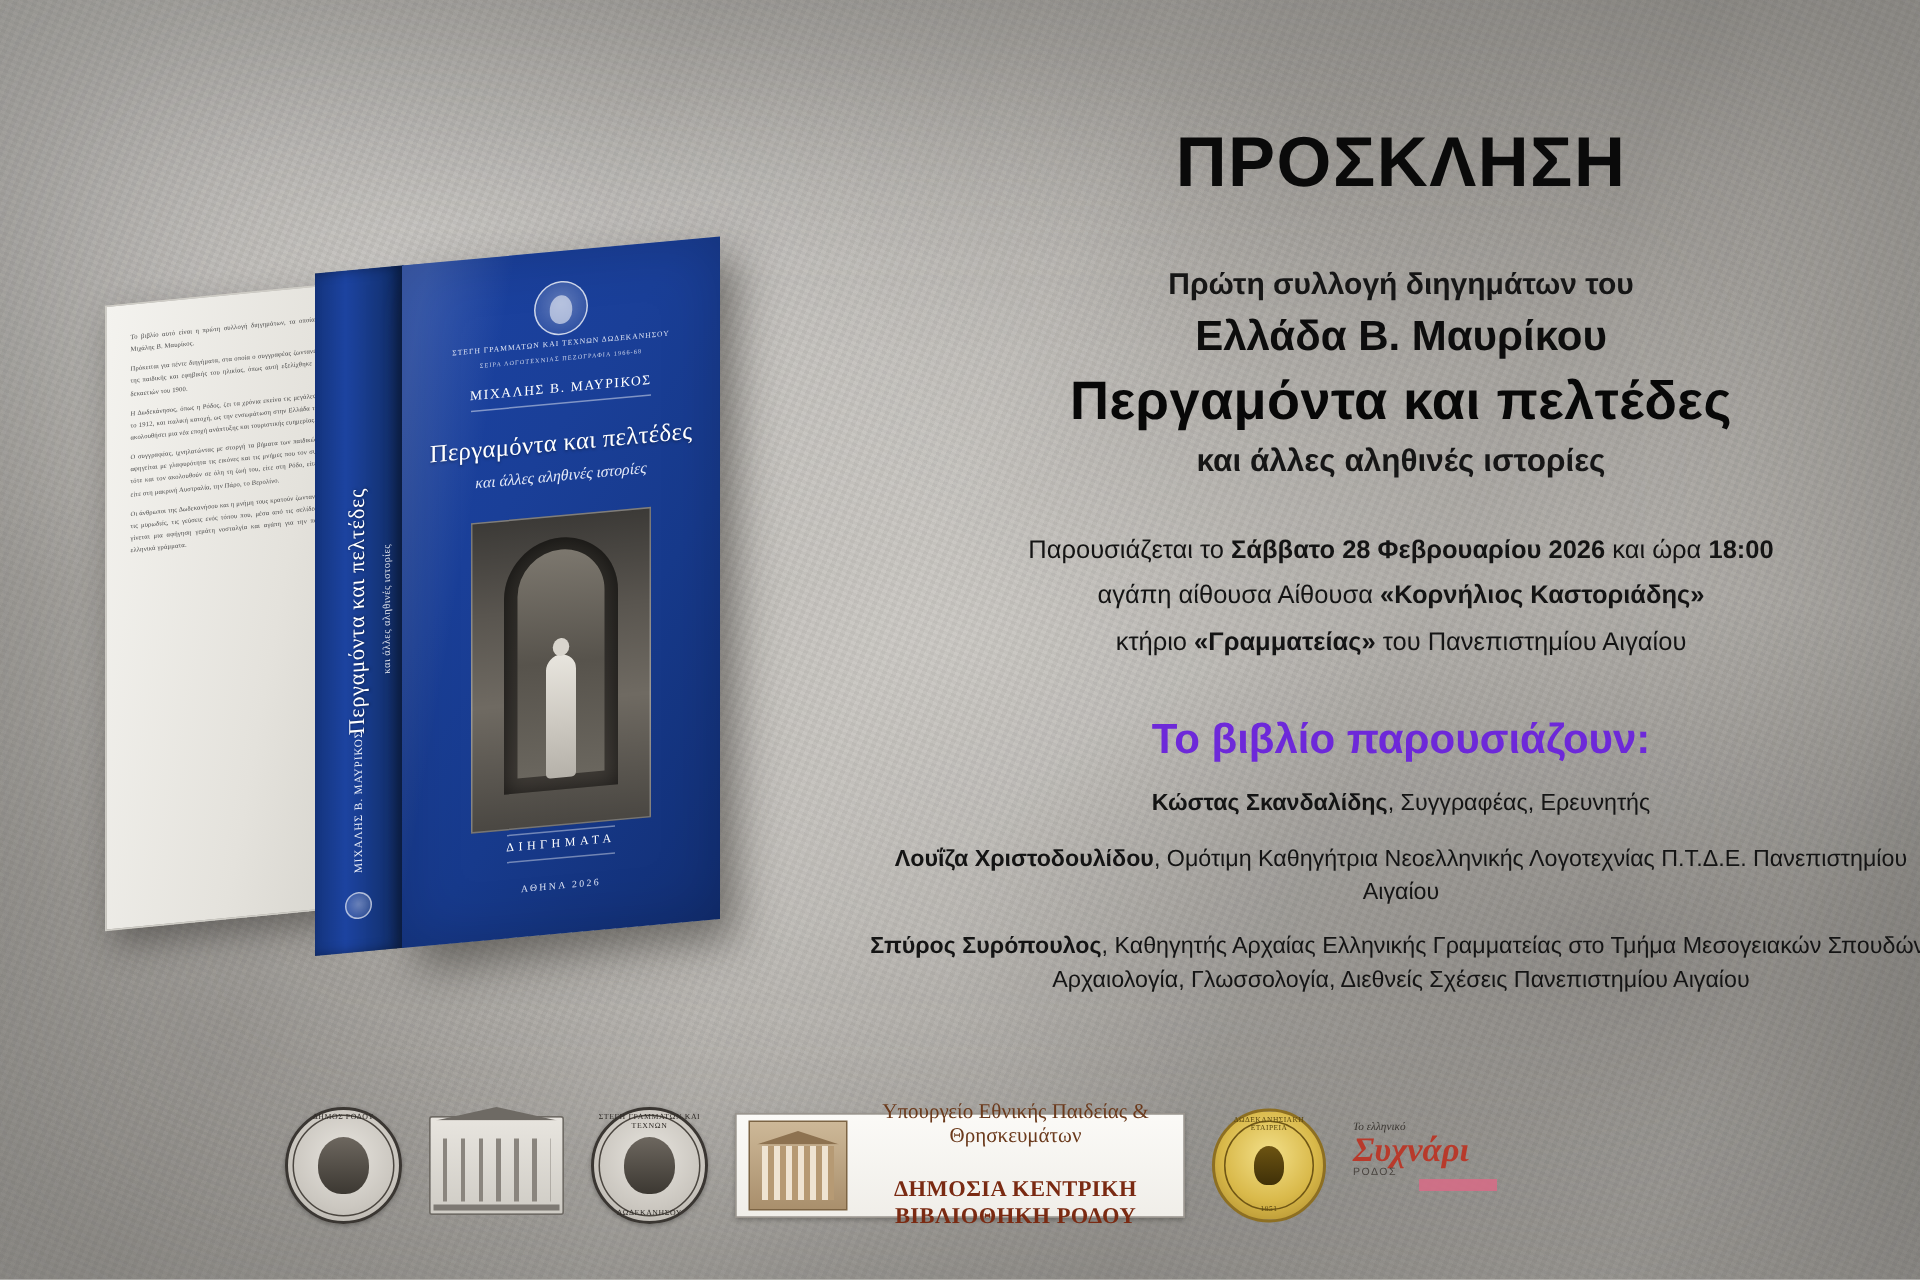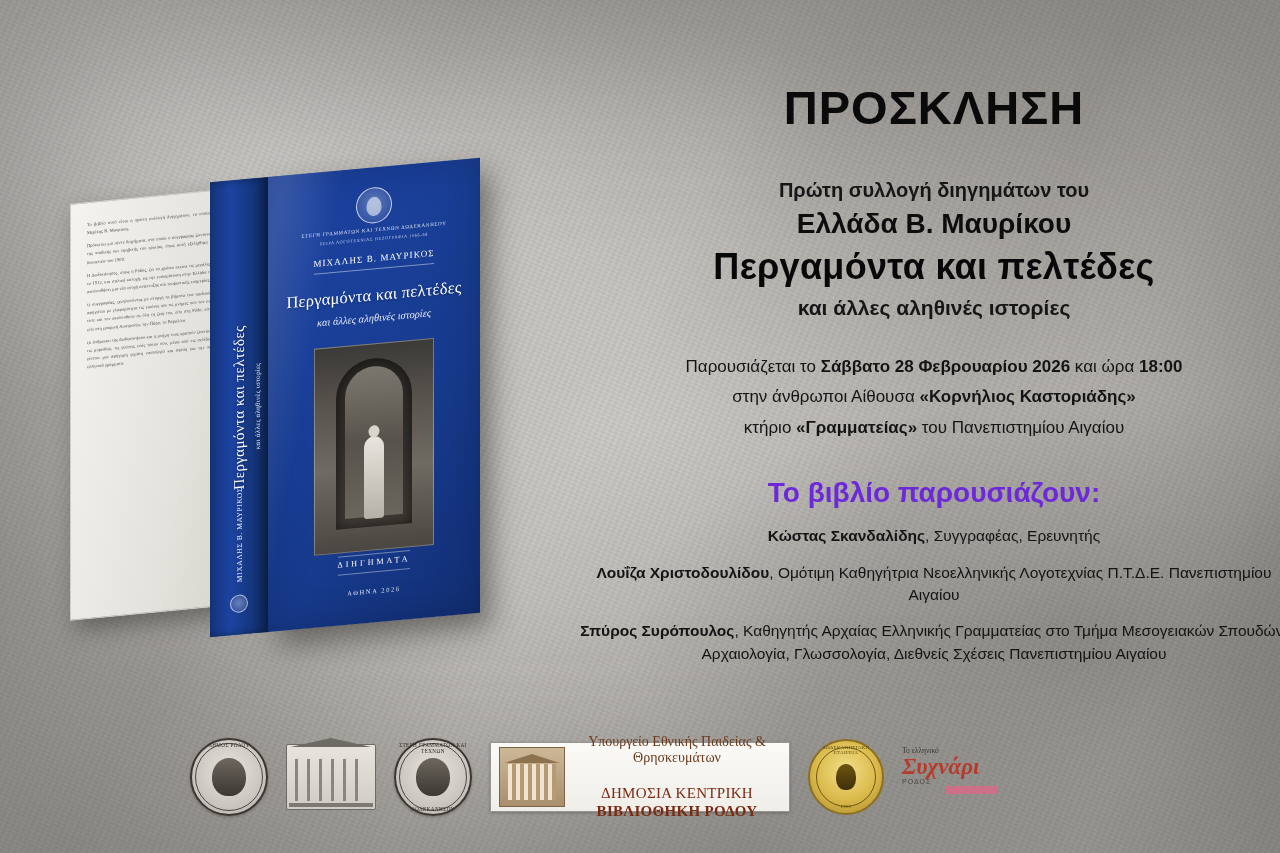--- a/index.html
+++ b/index.html
@@ -256,42 +256,42 @@
   .lib .pic:before{
     content:"";position:absolute;left:8px;right:8px;bottom:6px;top:16px;
     background:repeating-linear-gradient(90deg,#efe4d2 0 4px,#b69a74 4px 8px);
   }
   .lib .pic:after{
     content:"";position:absolute;left:2px;right:2px;top:6px;height:9px;
     background:#8d7250;clip-path:polygon(4% 100%,50% 0,96% 100%);
   }
   .lib .txt{flex:1 1 auto;text-align:center;line-height:1.15;}
   .lib .t1{font-size:14px;color:#6b3a1c;font-family:"Liberation Serif",serif;}
-  .lib .t2{font-size:15px;color:#7a2a12;font-weight:normal;font-family:"Liberation Serif",serif;letter-spacing:.3px;margin-top:19px;}
+  .lib .t2{font-size:15px;color:#7a2a12;font-weight:bold;font-family:"Liberation Serif",serif;letter-spacing:.3px;margin-top:19px;}
   .lib .t3{font-size:15px;color:#7a2a12;font-weight:bold;font-family:"Liberation Serif",serif;letter-spacing:.3px;}
 
   .coin{
     width:72px;height:72px;border-radius:50%;
     background:radial-gradient(circle at 50% 40%,#f3e08a 0%,#d9b94a 55%,#a8862a 100%);
     border:2px solid #8d6f22;position:relative;
     display:flex;align-items:center;justify-content:center;
   }
   .coin .ring{position:absolute;inset:6px;border-radius:50%;border:1px solid #6f5615;}
   .coin .bee{
     width:20px;height:26px;border-radius:50% 50% 42% 42%;
     background:linear-gradient(180deg,#6d5412,#3f3008);
   }
   .coin-label{
     position:absolute;left:0;right:0;top:4px;text-align:center;font-size:5px;
     color:#5d4a12;font-family:"Liberation Serif",serif;letter-spacing:.3px;
   }
   .coin-label.bottom{top:auto;bottom:4px;}
 
   .shop{width:120px;height:62px;position:relative;}
-  .shop .sm{font-size:7.5px;color:#3a3632;font-family:"Liberation Serif",serif;}
+  .shop .sm{font-size:7.5px;color:#3a3632;font-family:"Liberation Serif",serif;font-style:italic;}
   .shop .big{
     font-size:23px;color:#b83a2b;font-weight:bold;
     font-family:"Liberation Serif",serif;font-style:italic;line-height:1;
   }
   .shop .sub{font-size:7px;color:#4a4540;letter-spacing:1px;}
   .shop .pinkbar{
     position:absolute;left:44px;bottom:14px;width:52px;height:8px;
     background:#d86b86;opacity:.85;
   }
 </style>
@@ -349,21 +349,21 @@
   <div class="line-1">Πρώτη συλλογή διηγημάτων του</div>
   <div class="line-2">Ελλάδα Β. Μαυρίκου</div>
   <div class="line-3">Περγαμόντα και πελτέδες</div>
   <div class="line-4">και άλλες αληθινές ιστορίες</div>
 
   <div class="pres-block">
     <div class="pres">
       <span>Παρουσιάζεται το </span><b>Σάββατο 28 Φεβρουαρίου 2026</b><span> και ώρα </span><b>18:00</b>
     </div>
     <div class="pres">
-      <span>στην άνθρωποι Αίθουσα </span><b>«Κορνήλιος Καστοριάδης»</b>
+      <span>αγάπη αίθουσα Αίθουσα </span><b>«Κορνήλιος Καστοριάδης»</b>
     </div>
     <div class="pres">
       <span>κτήριο </span><b>«Γραμματείας»</b><span> του Πανεπιστημίου Αιγαίου</span>
     </div>
   </div>
 
   <div class="present-head">Το βιβλίο παρουσιάζουν:</div>
 
   <div class="person">
     <b>Κώστας Σκανδαλίδης</b><span>, Συγγραφέας, Ερευνητής</span>

